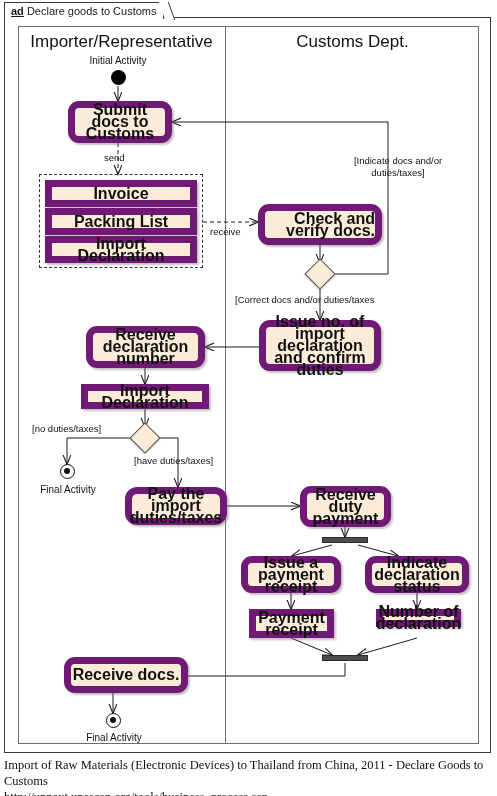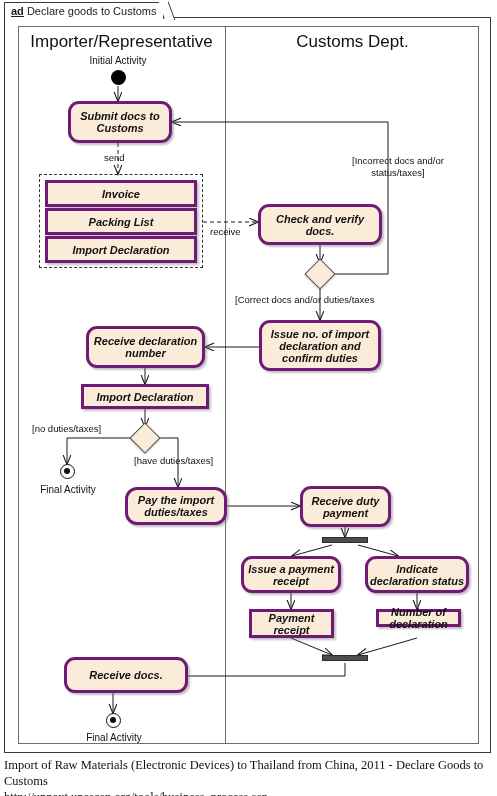--- a/index.html
+++ b/index.html
@@ -100,32 +100,31 @@
     left: 0; top: 0;
     width: 497px; height: 796px;
     pointer-events: none;
   }
 
   
   .node {
     position: absolute;
     box-sizing: border-box;
     background: #faecd8;
-    border: 3px solid #701a75;
-    font-size: 11px;
+    border: 7px solid #701a75;
+    font-size: 16px;
     font-weight: bold;
     color: #111;
     display: flex;
     align-items: center;
     justify-content: center;
     text-align: center;
     line-height: 12px;
     box-shadow: 2px 2px 2px rgba(120,120,120,0.45);
     z-index: 2;
-    font-style: italic;
   }
   .action { border-radius: 11px; }
   .object { border-radius: 0; }
 
   .plain-label {
     position: absolute;
     font-size: 10px;
     color: #111;
     white-space: nowrap;
     z-index: 3;
@@ -301,27 +300,27 @@
   </div>
   <div class="node object" style="left:45px; top:208px; width:152px; height:27px;">
     <span>Packing List</span>
   </div>
   <div class="node object" style="left:45px; top:236px; width:152px; height:27px;">
     <span>Import Declaration</span>
   </div>
 
   <div class="edge-label" style="left:210px; top:226px;">receive</div>
 
-  <div class="node action" style="left:258px; top:204px; width:124px; height:41px;">
+  <div class="node action" style="left:258px; top:204px; width:124px; height:41px;text-align:right;">
     <span>Check and verify docs.</span>
   </div>
 
   <div class="decision" style="left:309px; top:263px;"></div>
 
-  <div class="edge-label wrap" style="left:340px; top:155px; width:116px; text-align:center;">[Incorrect docs and/or status/taxes]</div>
+  <div class="edge-label wrap" style="left:340px; top:155px; width:116px; text-align:center;">[Indicate docs and/or duties/taxes]</div>
 
   <div class="edge-label" style="left:235px; top:294px;">[Correct docs and/or duties/taxes</div>
 
   <div class="node action" style="left:259px; top:320px; width:122px; height:51px;">
     <span>Issue no. of import declaration and confirm duties</span>
   </div>
 
   <div class="node action" style="left:86px; top:326px; width:119px; height:42px;">
     <span>Receive declaration number</span>
   </div>

